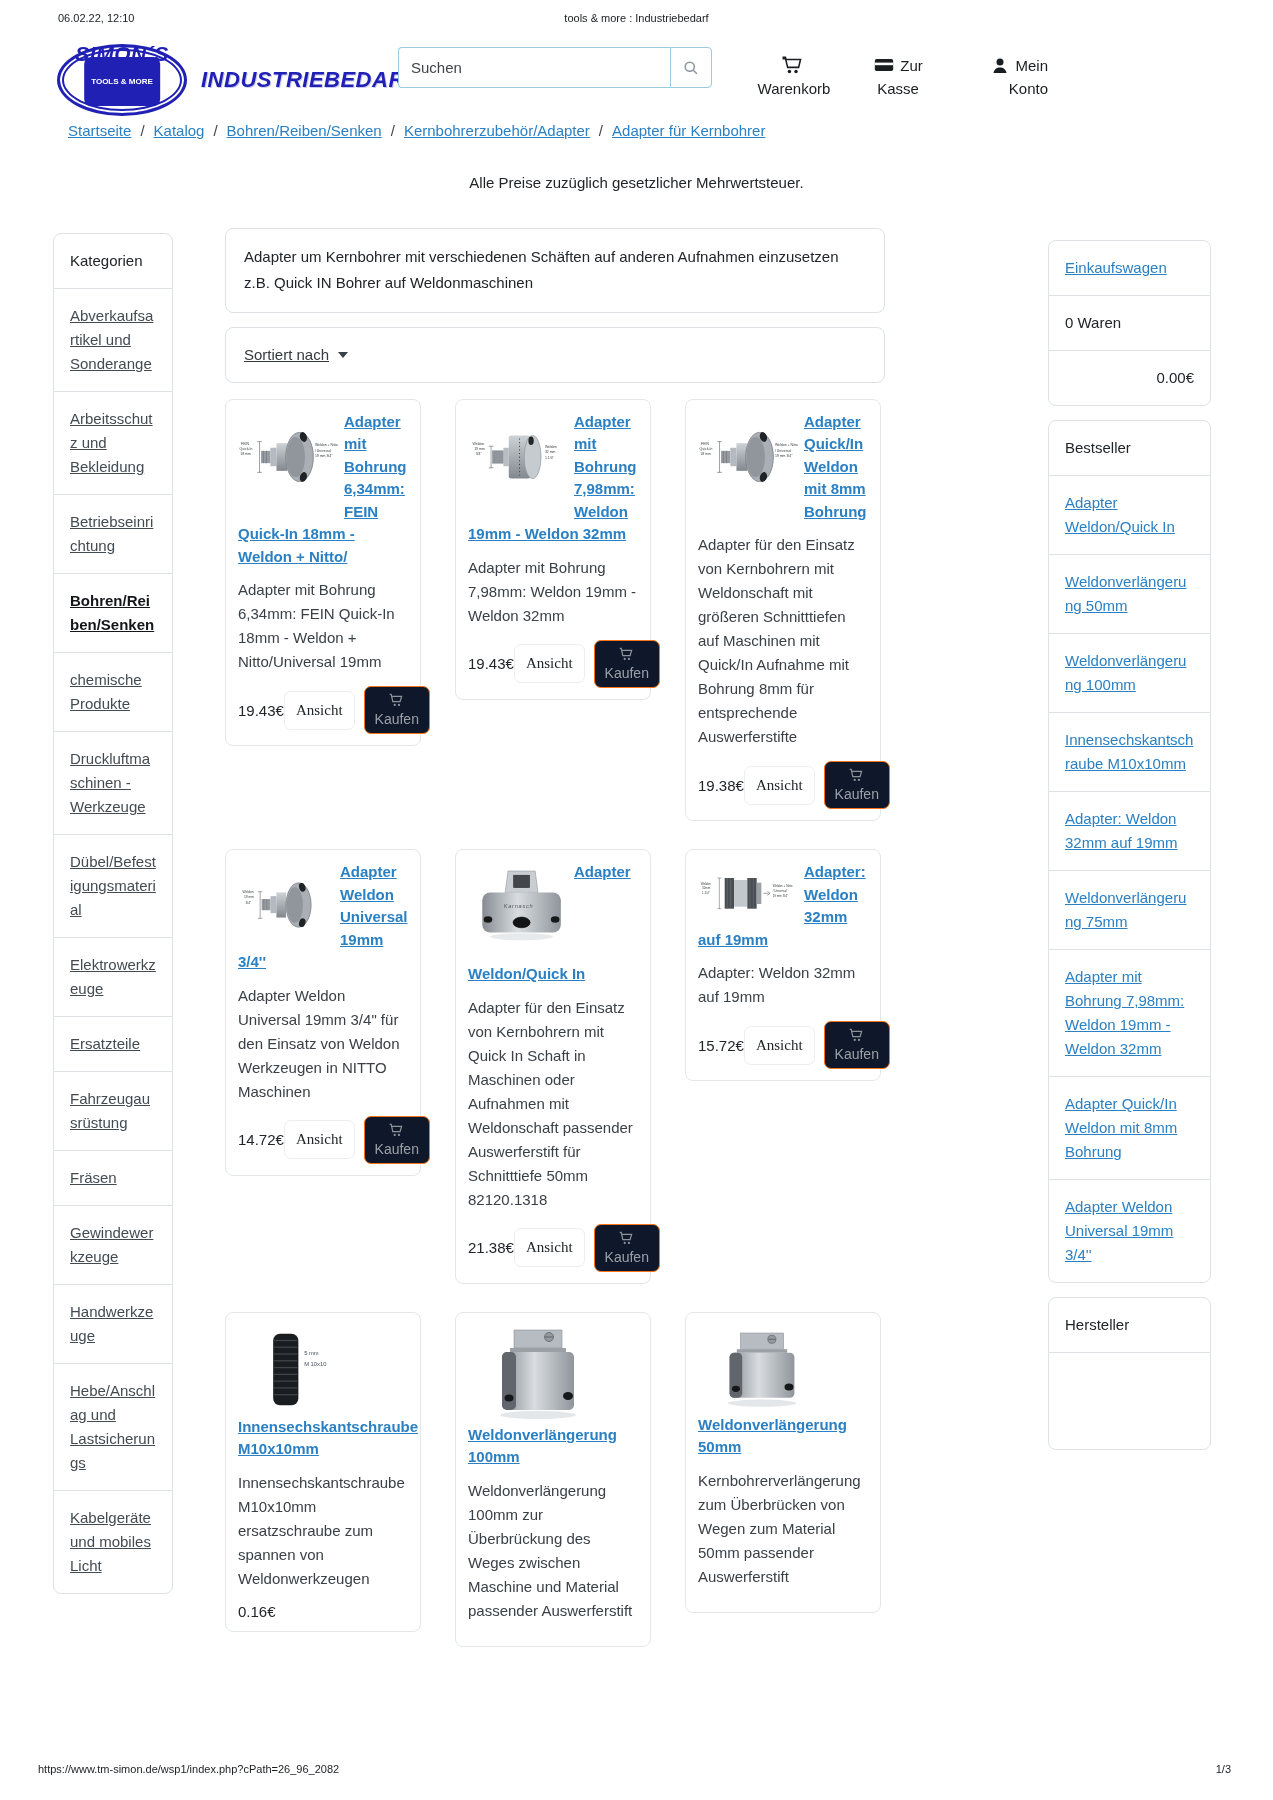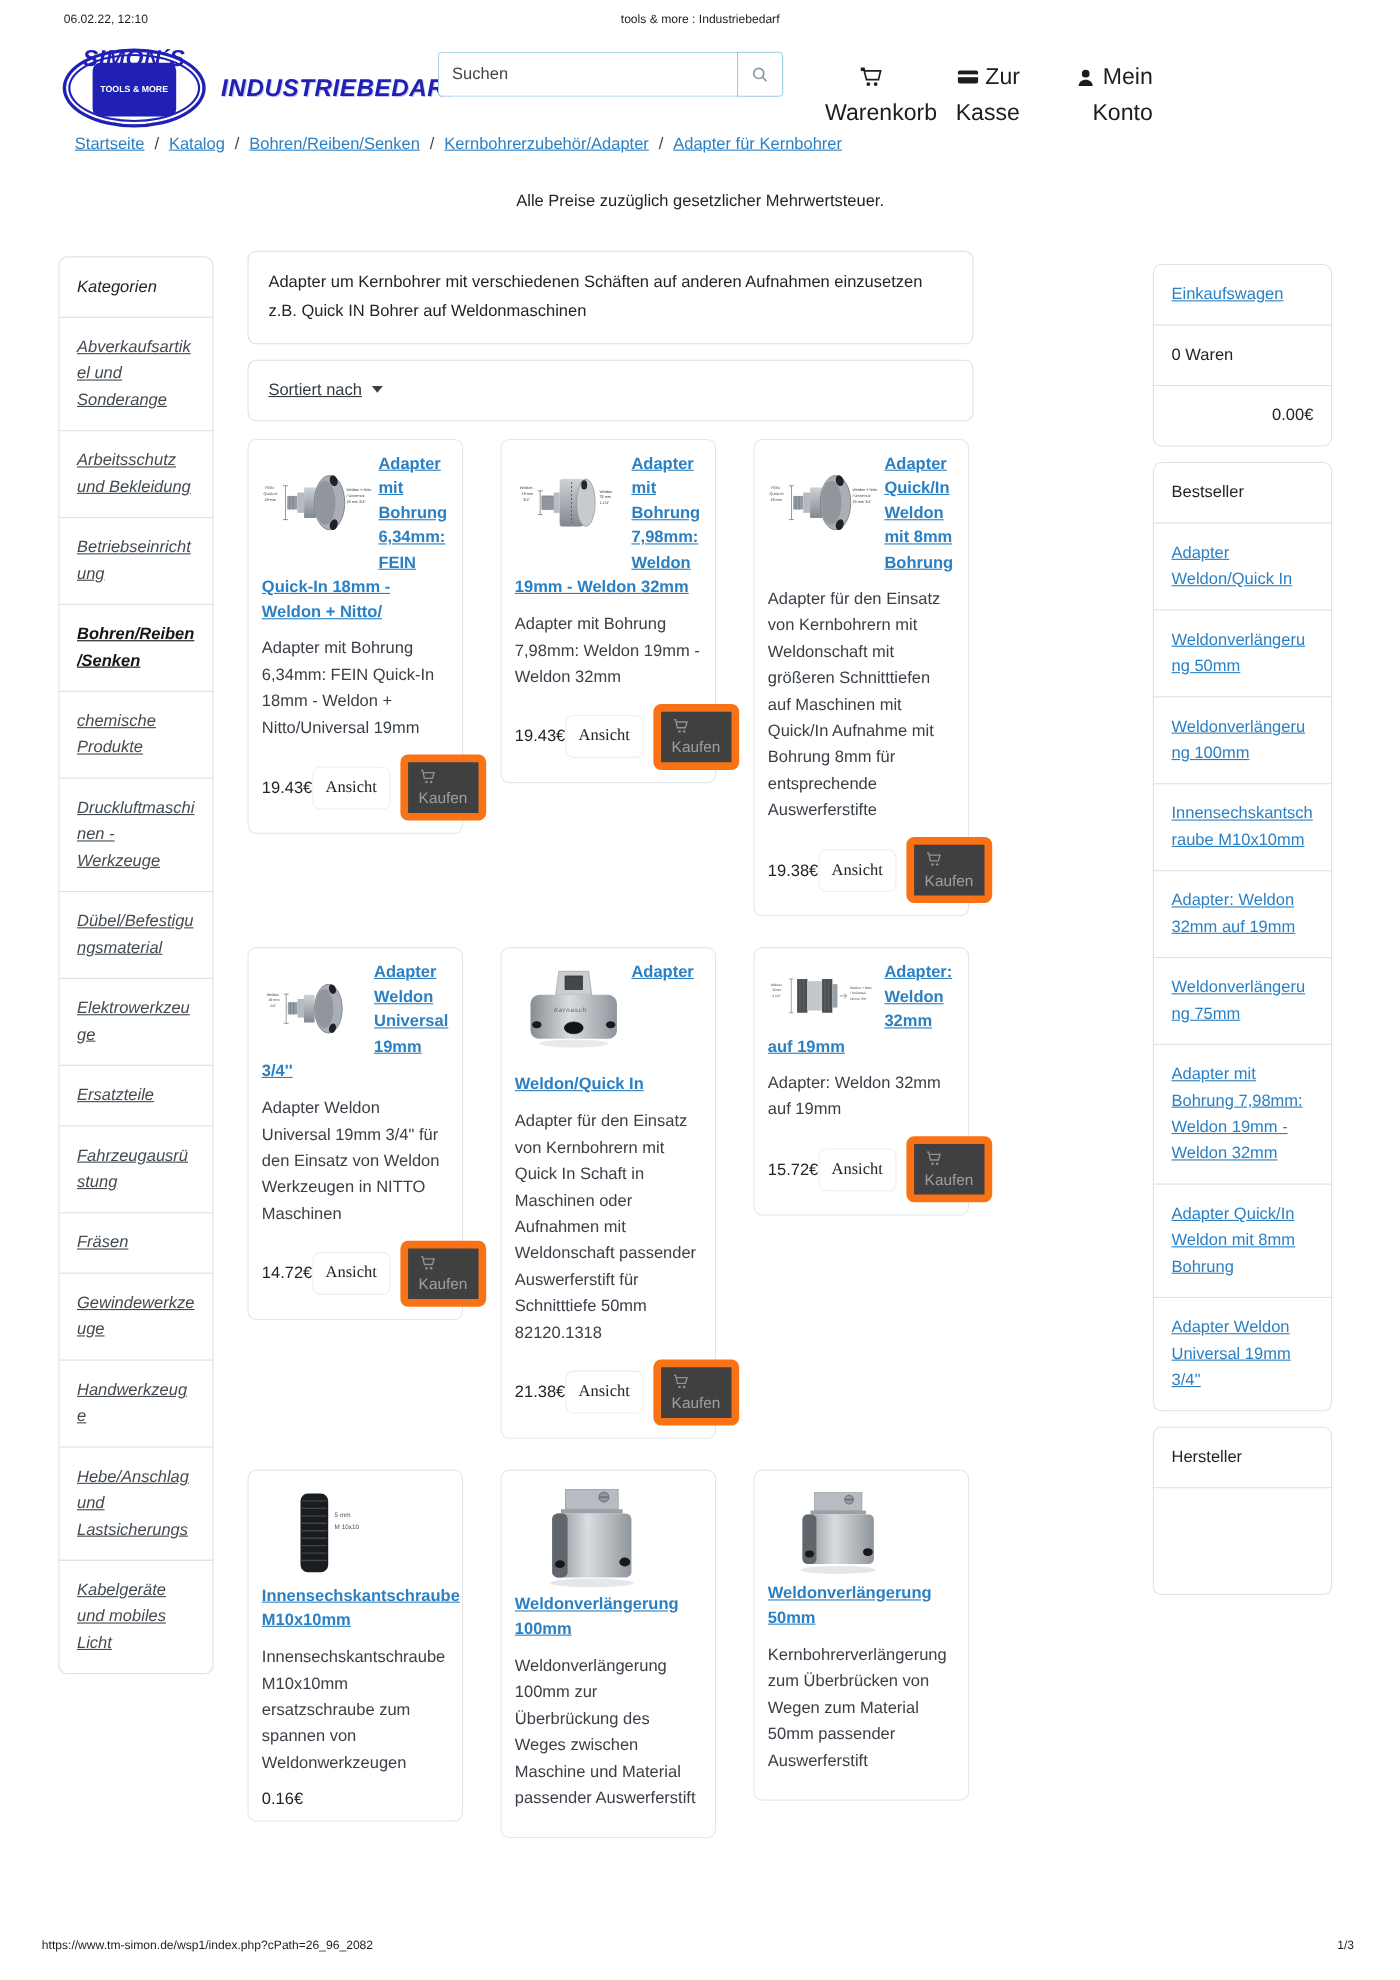--- a/index.html
+++ b/index.html
@@ -17,34 +17,34 @@
   .logo-tools{position:absolute;bottom:7px;left:50%;transform:translateX(-50%);background:#2020b5;color:#fff;font-size:8px;font-weight:bold;padding:20px 7px;border-radius:7px;white-space:nowrap;}
   .logo-brand{color:#2020b5;font-weight:bold;font-style:italic;font-size:22px;letter-spacing:.5px;text-shadow:1px 1px 0 #c9c9ee;}
 
   
   .search{position:absolute;left:398px;top:47px;width:314px;height:41px;display:flex;}
   .search input{flex:1;min-width:0;border:1px solid #9ccbe0;border-right:none;border-radius:4px 0 0 4px;padding:0 12px;font-size:15px;color:#333;outline:none;font-family:inherit;background:#fff;}
   .search input::placeholder{color:#3f464c;opacity:1;}
   .search button{width:42px;border:1px solid #9ccbe0;background:#fff;border-radius:0 4px 4px 0;display:flex;align-items:center;justify-content:center;cursor:pointer;}
 
   
-  .nav-item{position:absolute;top:54px;text-align:center;font-size:21px;color:#1b1e21;line-height:1.55;cursor:pointer;}
+  .nav-item{position:absolute;top:54px;text-align:center;font-size:15px;color:#1b1e21;line-height:1.55;cursor:pointer;}
   #nav-cart{left:750px;width:88px;}
   #nav-checkout{left:856px;width:84px;}
   #nav-account{left:956px;width:92px;text-align:right;}
   .nav-item svg{vertical-align:-5px;margin-right:5px;}
 
   
   .breadcrumb{position:absolute;left:68px;top:122px;font-size:15px;}
   .breadcrumb a{color:#2b80c3;text-decoration:underline;cursor:pointer;}
   .bc-sep{color:#3f464c;margin:0 9px;}
   .notice{position:absolute;left:0;right:0;top:174px;text-align:center;font-size:15px;color:#212529;}
 
   
-  .col-left{position:absolute;left:53px;top:233px;width:141px;font-style:italic;}
+  .col-left{position:absolute;left:53px;top:233px;width:120px;}
   .col-main{position:absolute;left:225px;top:228px;width:660px;}
   .col-right{position:absolute;left:1048px;top:240px;width:163px;}
   .group{margin-bottom:14px;}
 
   .sb-item{border:1px solid #dee2e6;background:#fff;padding:15px 16px;margin-top:-1px;font-size:15px;line-height:1.6;overflow-wrap:anywhere;}
   .sb-item:first-child{border-radius:8px 8px 0 0;margin-top:0;}
   .sb-item:last-child{border-radius:0 0 8px 8px;}
   .sb-head{color:#212529;}
   .sb-item a{color:#434b52;text-decoration:underline;cursor:pointer;}
   .sb-item a.current{color:#14161a;font-weight:bold;}
@@ -64,21 +64,21 @@
   .card{border:1px solid #e4e7ea;border-radius:8px;background:#fff;padding:11px 12px;font-size:15px;}
   .img-link{display:block;cursor:pointer;}
   .img-link.fl{float:left;margin:2px 6px 4px 0;}
   .pimg{display:block;}
   .title{color:#2b80c3;font-weight:600;text-decoration:underline;line-height:1.5;cursor:pointer;}
   .desc{clear:both;color:#3a4047;line-height:1.6;margin:10px 0 12px;}
   .price-row{display:flex;align-items:center;}
   .price{color:#212529;}
   .spacer{flex:1;}
   .btn-view{border:1px solid #eceef0;background:#fff;border-radius:7px;padding:10px 11px;font-size:15px;color:#212529;font-family:Liberation Serif, serif;cursor:pointer;margin-right:9px;}
-  .btn-buy{border:7px solid #f97316;background:#404040;border-radius:7px;padding:6px 10px;display:flex;flex-direction:column;gap:3px;color:#9aa0a6;font-size:14px;font-family:inherit;cursor:pointer;}
+  .btn-buy{border:1px solid #f97316;background:#0f172a;border-radius:7px;padding:6px 10px;display:flex;flex-direction:column;align-items:center;gap:3px;color:#9aa0a6;font-size:14px;font-family:inherit;cursor:pointer;}
   .btn-buy svg{color:#8d9399;}
 
   .tl{font-size:4.5px;fill:#3a3f44;}
   .tl2{font-size:6px;fill:#4a5056;}
   .brandtxt{font-size:8px;fill:#565c62;letter-spacing:1px;font-style:italic;}
 
   
   .footer-url{position:absolute;left:38px;top:1763px;font-size:11px;color:#1b1e21;}
   .footer-page{position:absolute;right:42px;top:1763px;font-size:11px;color:#1b1e21;}
 </style>

